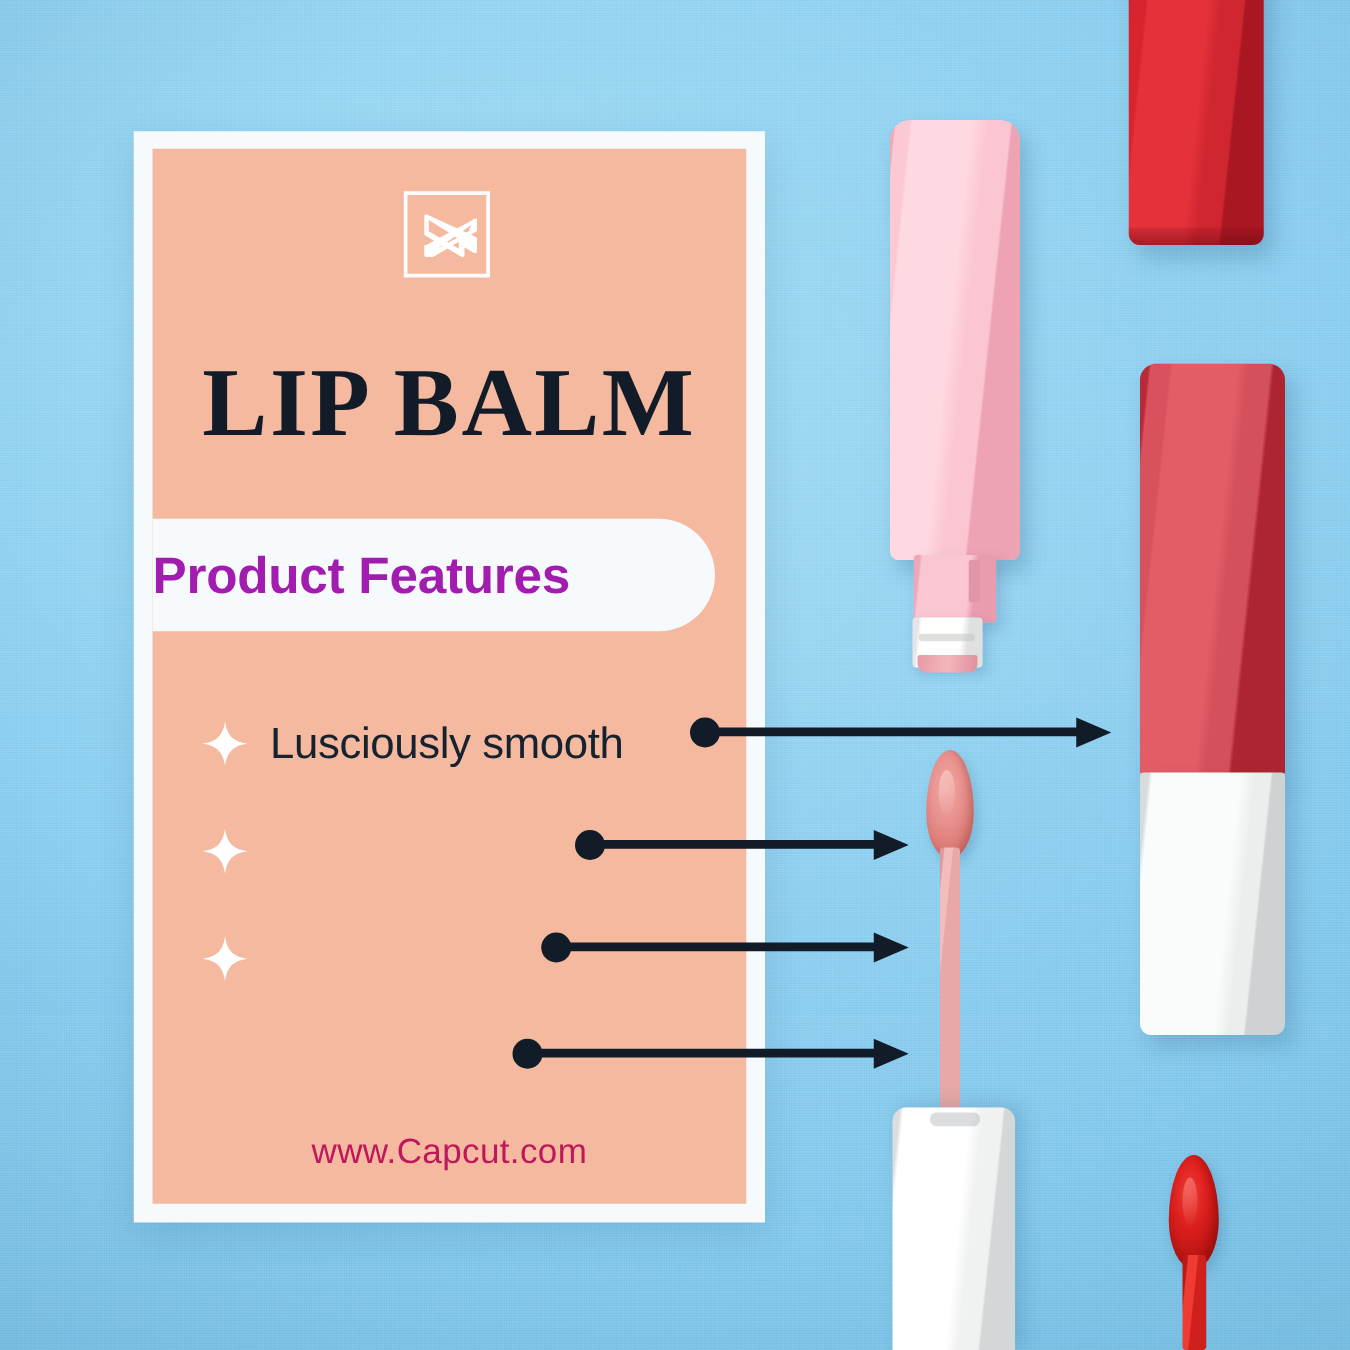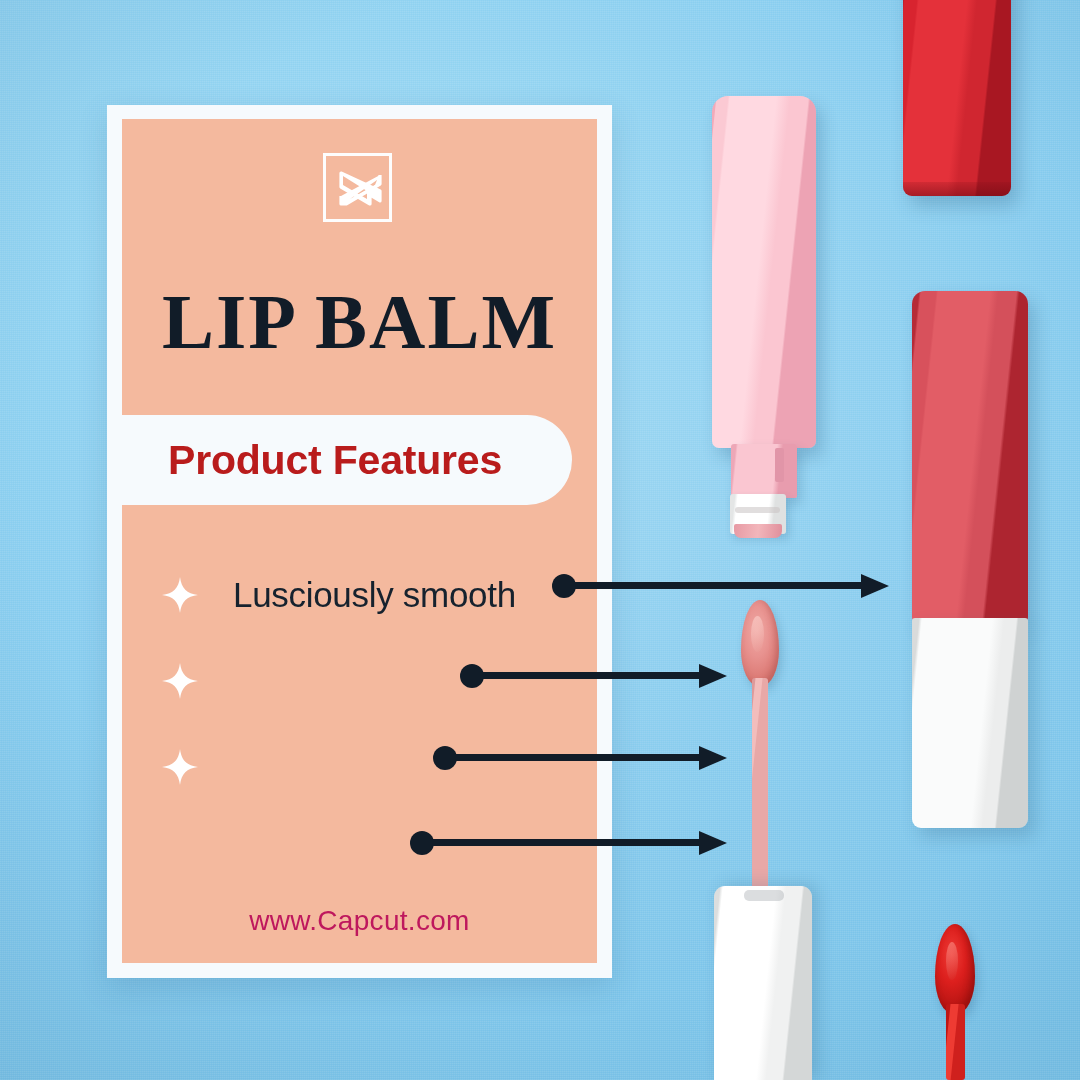--- a/index.html
+++ b/index.html
@@ -236,35 +236,33 @@
   .pill {
     position: absolute;
     left: 122px; top: 415px;
     width: 450px; height: 90px;
     background: #f6fafd;
     border-radius: 0 45px 45px 0;
     display: flex;
     align-items: center;
   }
   .pill-label {
-    margin-left: 46px;
     font-size: 41px;
     font-weight: 700;
-    color: #b91c1c;
+    color: #a21caf;
     letter-spacing: -.2px;
   }
 
   
   .features { position: absolute; left: 122px; top: 552px; width: 475px; }
   .feature-row {
     position: relative;
     height: 86px;
     display: flex;
     align-items: center;
-    padding-left: 17px;
   }
   .star {
     position: absolute;
     left: 40px;
     width: 36px; height: 36px;
     display: block;
   }
   .feature-label {
     margin-left: 94px;
     font-size: 35px;

